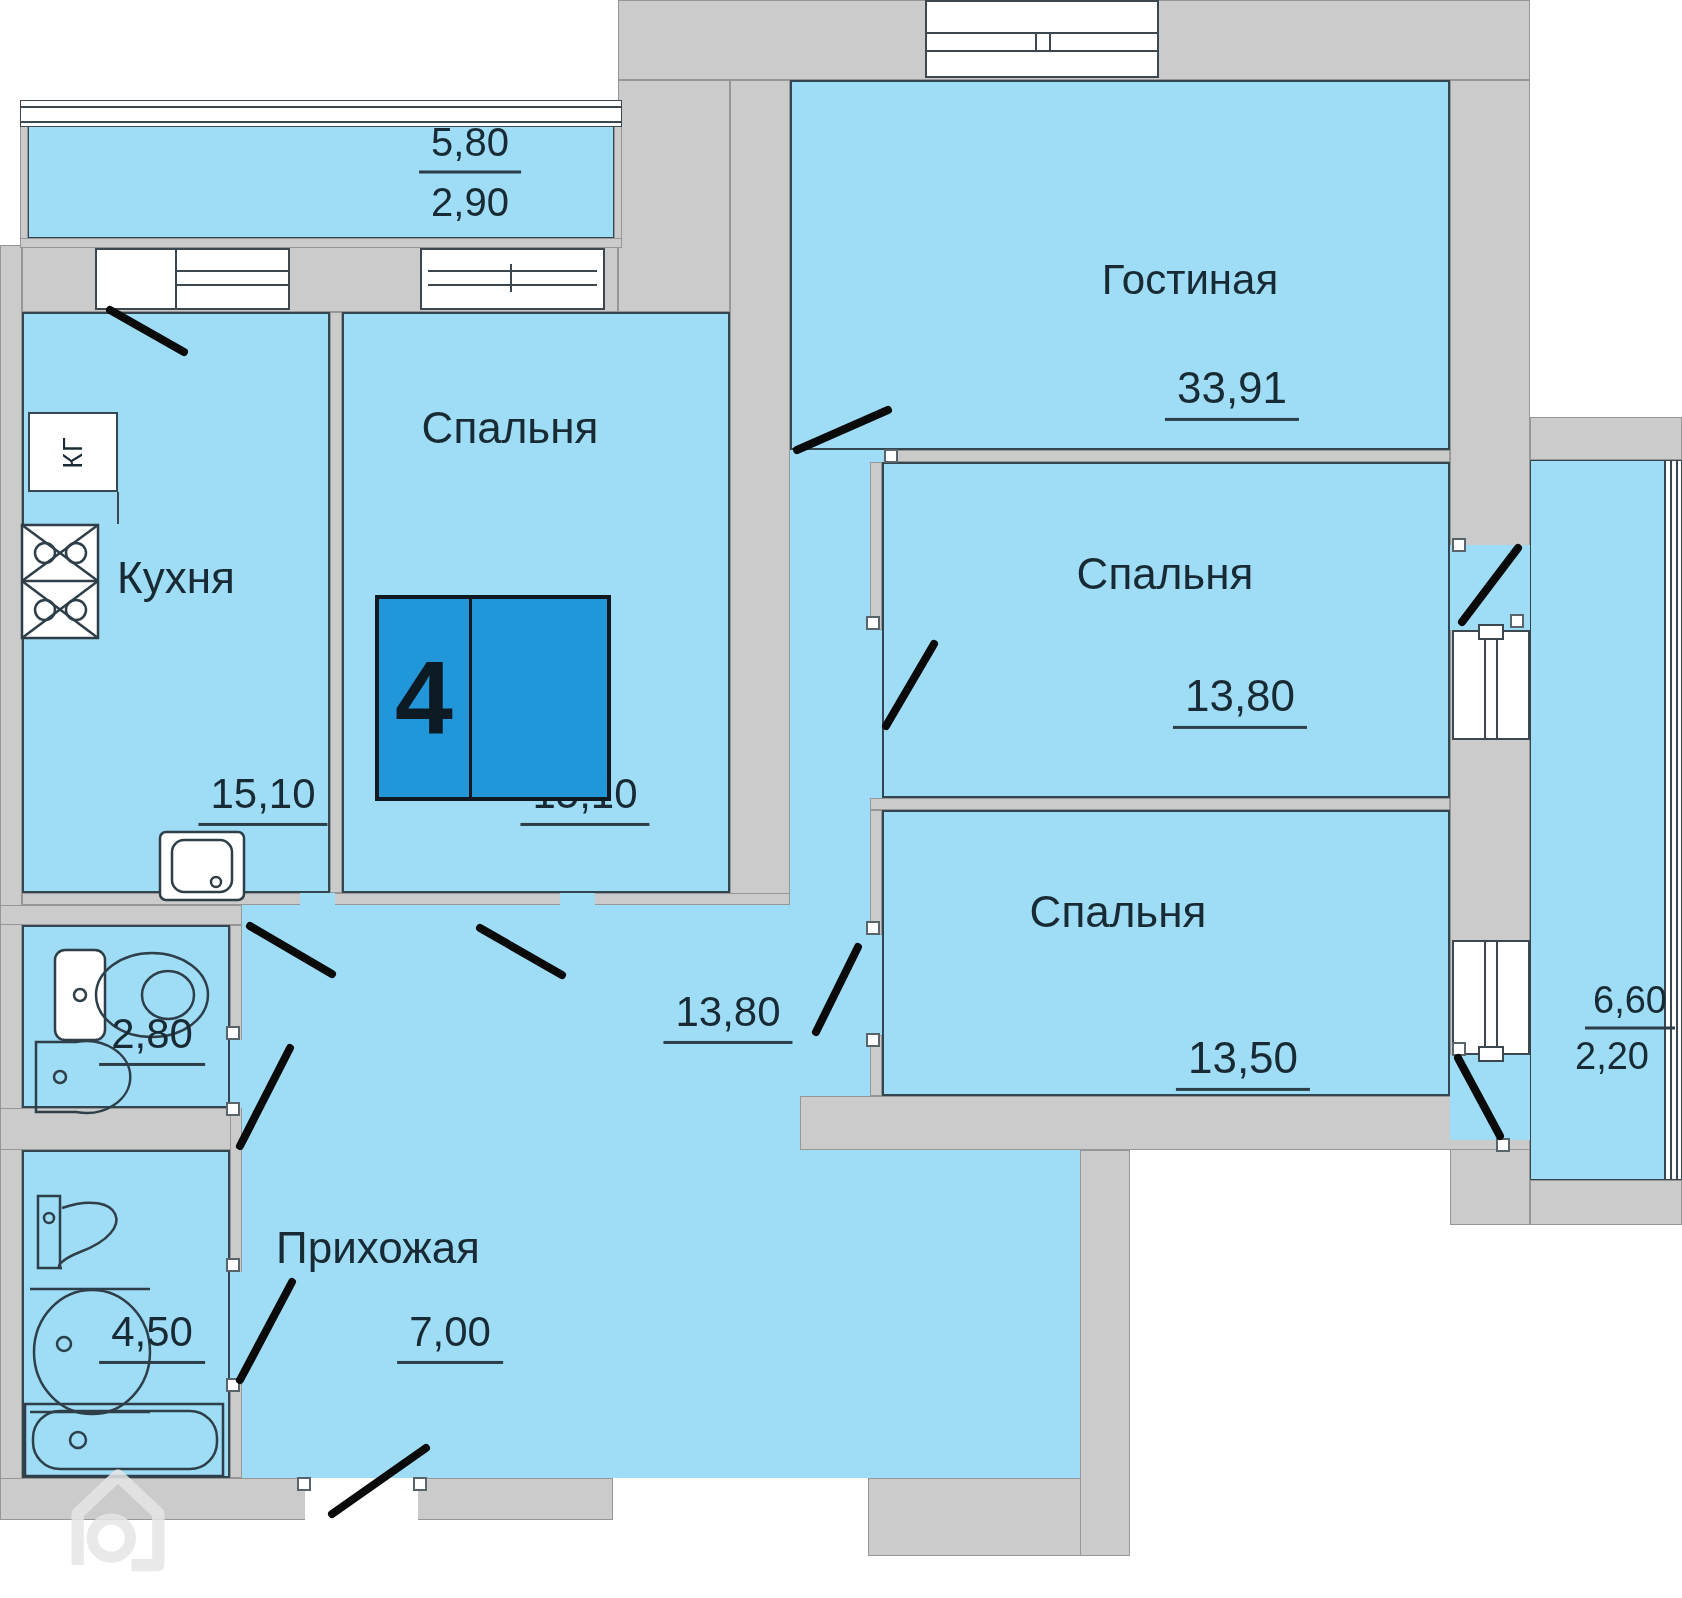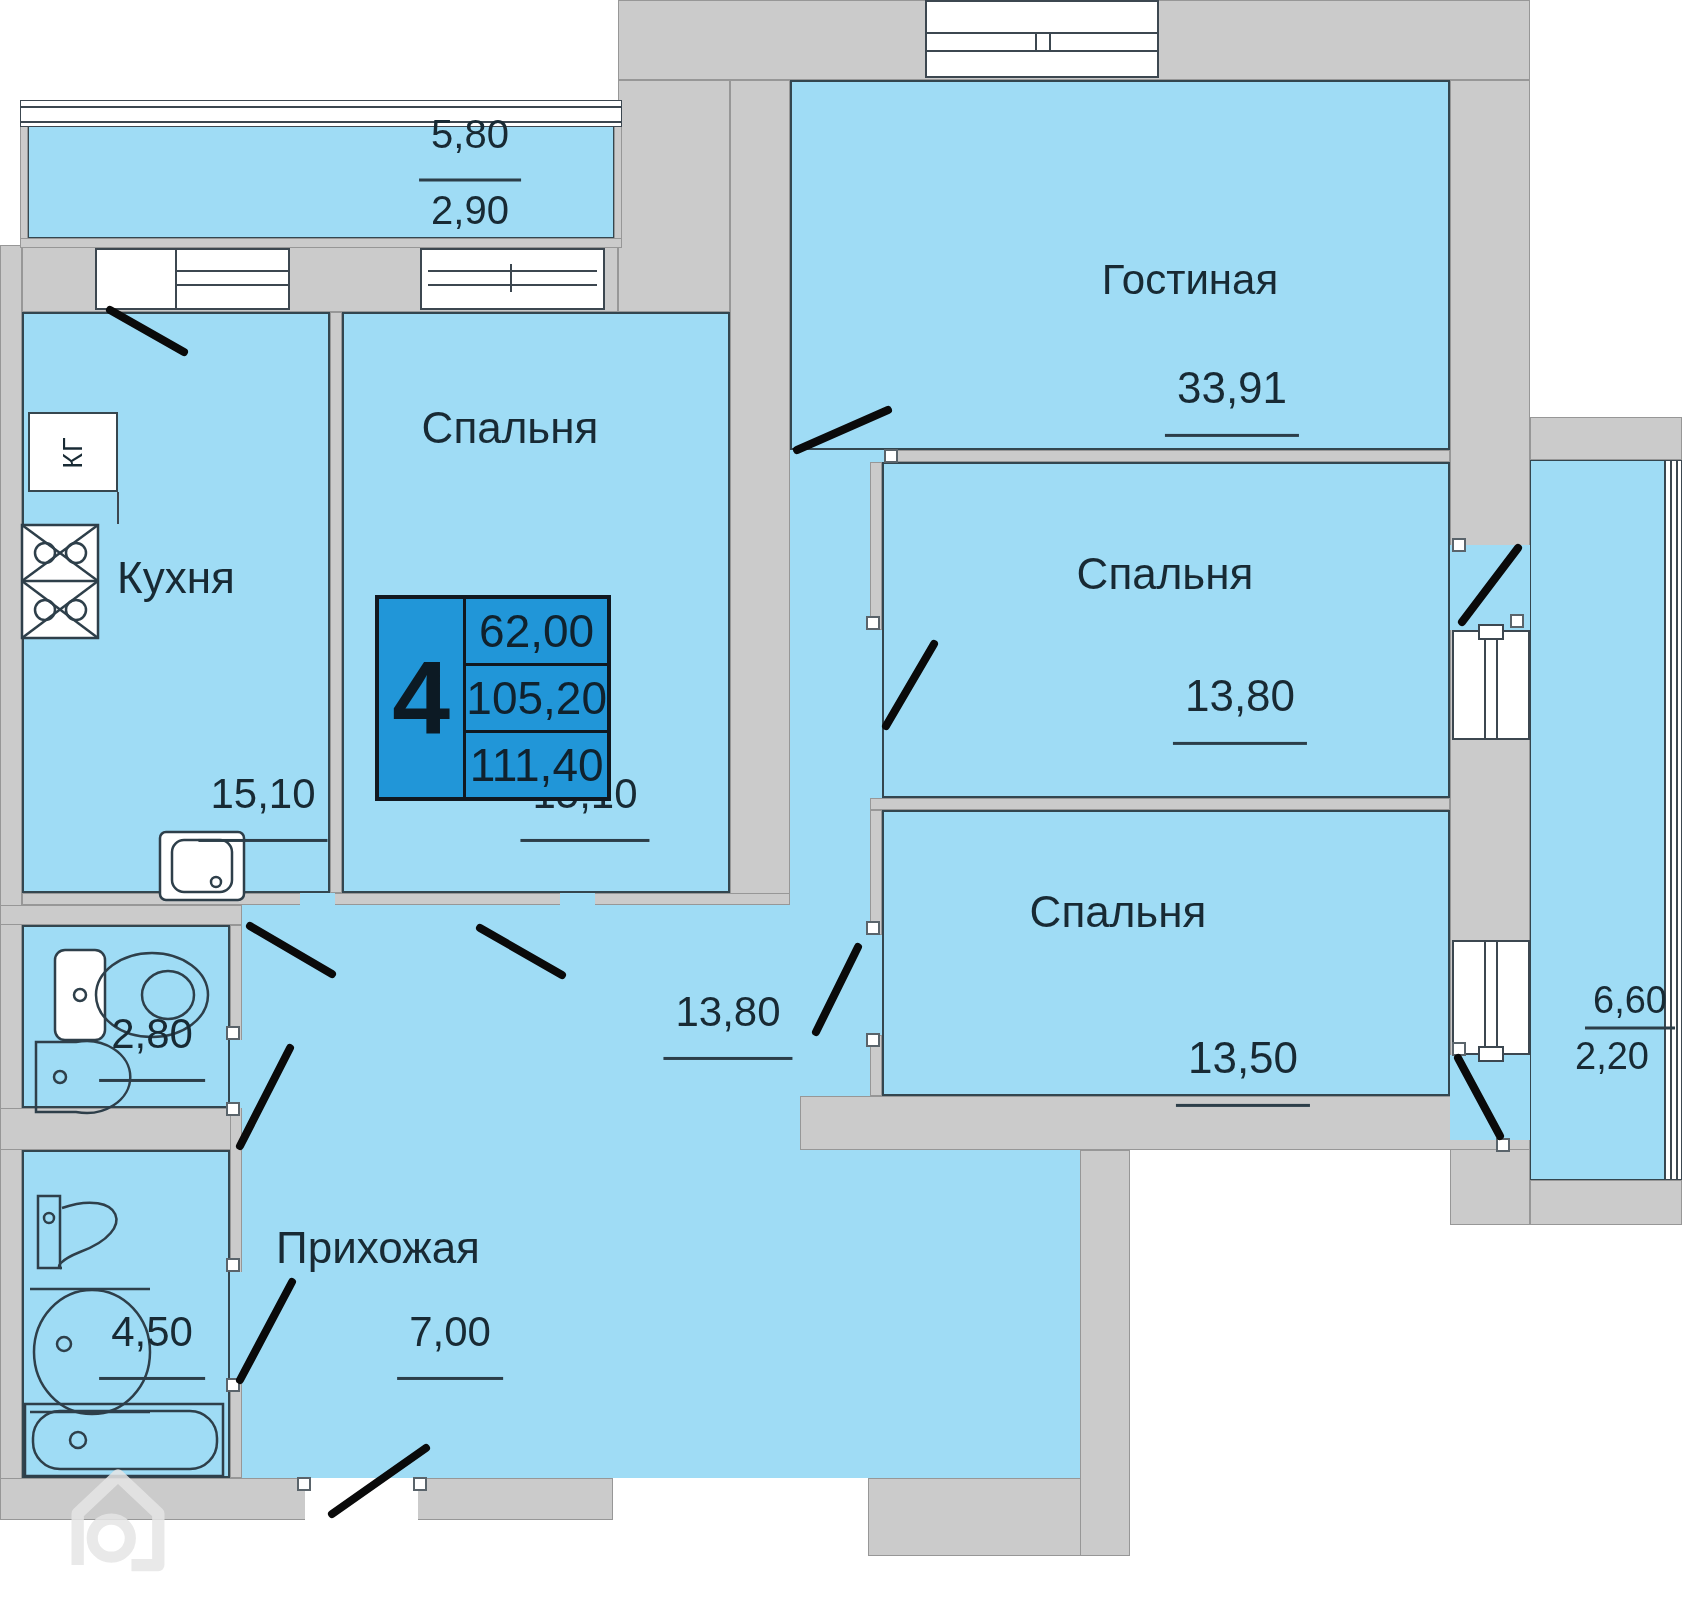--- a/index.html
+++ b/index.html
@@ -9,21 +9,21 @@
   .room{position:absolute;background:#9fdcf5;border:2px solid #33464f;box-sizing:border-box;}
   .area{position:absolute;background:#9fdcf5;box-sizing:border-box;}
   .gap{position:absolute;background:#9fdcf5;}
   .win{position:absolute;background:#ffffff;border:2px solid #3c4750;box-sizing:border-box;}
   .cap{position:absolute;width:14px;height:14px;background:#ffffff;border:2px solid #5a646b;box-sizing:border-box;}
   .hline{position:absolute;height:2px;background:#3c4750;}
   .vline{position:absolute;width:2px;background:#3c4750;}
   .lbl{position:absolute;color:#182a34;transform:translate(-50%,-50%);white-space:nowrap;
        font-size:44px;line-height:1.05;}
   .num{font-size:42px;}
-  .u{border-bottom:3px solid #2c3e49;padding:0 12px 22px;}
+  .u{border-bottom:3px solid #2c3e49;padding:0 12px 6px;}
   .frac{position:absolute;transform:translate(-50%,-50%);display:flex;flex-direction:column;
         align-items:center;color:#182a34;}
   svg{position:absolute;left:0;top:0;pointer-events:none;}
   #infobox{position:absolute;left:375px;top:595px;width:236px;height:206px;background:#2196d8;
            border:4px solid #101820;box-sizing:border-box;display:flex;}
   #infobox .cell4{width:90px;border-right:3px solid #101820;display:flex;align-items:center;
            justify-content:center;font-size:104px;font-weight:bold;color:#0c1a24;}
   #infobox .vals{flex:1;display:flex;flex-direction:column;}
   #infobox .vals div{flex:1;display:flex;align-items:center;justify-content:center;
            font-size:46px;color:#10222e;border-bottom:3px solid #101820;}
@@ -249,25 +249,20 @@
     <span class="num u" style="font-size:38px;padding:0 8px 5px;margin-left:36px;">6,60</span>
     <span class="num" style="font-size:38px;margin-top:5px;">2,20</span>
   </div>
 
   <div id="gasbox">
     <span>КГ</span>
   </div>
 
   <div id="infobox">
     <div class="cell4">4</div>
-    <div class="vals">
-      <div>62,00</div>
-      <div>105,20</div>
-      <div>111,40</div>
-    </div>
   </div>
 
   <div id="watermark">
     <svg width="112" height="112" viewBox="0 0 100 100" style="position:static;">
       <path d="M14 92 V46 L50 12 L86 46 V92 H62" fill="none" stroke="#e6e6e6" stroke-width="11" stroke-linejoin="round"></path>
       <circle cx="44" cy="68" r="17" fill="none" stroke="#e6e6e6" stroke-width="10"></circle>
     </svg>
   </div>
 
 </div>

